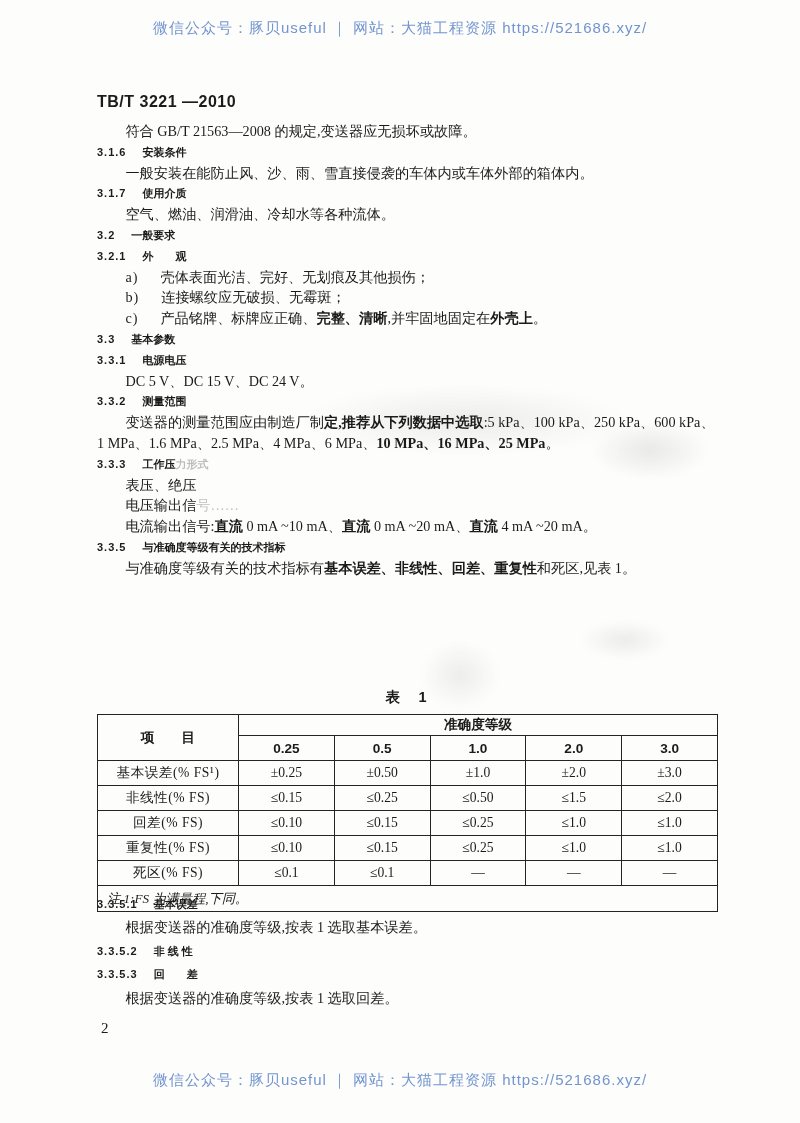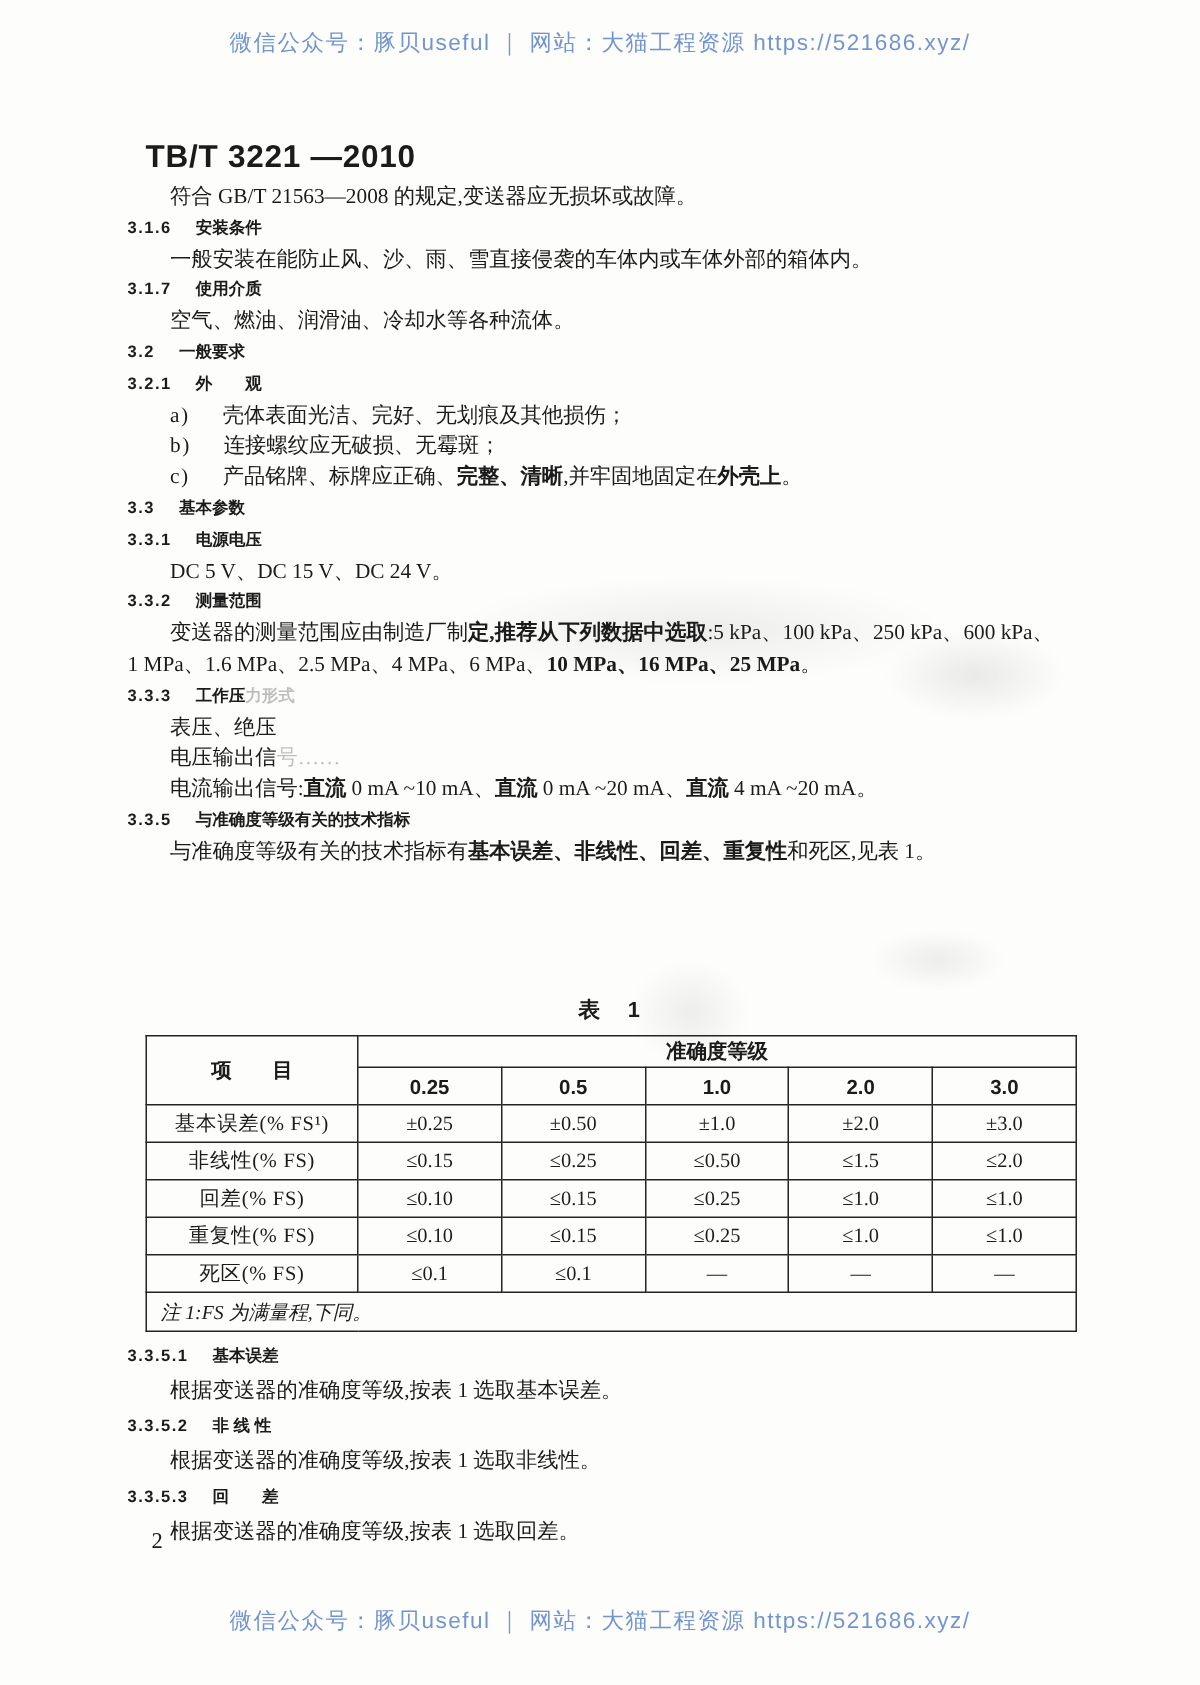--- a/index.html
+++ b/index.html
@@ -16,24 +16,24 @@
     text-align:center;
     font-family:"Liberation Sans","DejaVu Sans",sans-serif;
     font-size:15px; letter-spacing:1px;
   }
   .wm-top { top:19px; }
   .wm-bottom { top:1071px; }
 
   .doc-code {
     position:absolute; left:97px; top:93px;
     font-family:"Liberation Sans","DejaVu Sans",sans-serif;
-    font-weight:700; font-size:21px; letter-spacing:.5px;
-  }
-
-  .textblock { position:absolute; left:85px; width:622px; font-size:14.2px; }
+    font-weight:700; font-size:16px; letter-spacing:.5px;
+  }
+
+  .textblock { position:absolute; left:97px; width:622px; font-size:14.2px; }
   #content-top    { top:121px; }
   #content-bottom { top:893px; }
   #content-top    .line { line-height:20.8px; height:20.8px; white-space:nowrap; }
   #content-bottom .line { line-height:23.4px; height:23.4px; white-space:nowrap; }
 
   .line.para { text-indent:2em; }
   .line.cont { text-indent:0; }
   .line.head, .line.head4 {
     font-family:"Liberation Sans","DejaVu Sans",sans-serif;
     font-weight:700; font-size:11px;
@@ -44,21 +44,21 @@
     font-family:"Liberation Serif","DejaVu Serif",serif;
     font-weight:400; margin-right:22px;
   }
   .b { font-weight:700; }
   .faded { opacity:.28; filter:blur(.4px); }
 
   .table-block { position:absolute; left:97px; top:664px; width:620px; }
   .tbl-caption {
     text-align:center; font-weight:700; font-size:14.5px;
     font-family:"Liberation Sans","DejaVu Sans",sans-serif;
-    margin-bottom:7px; letter-spacing:2px;
+    margin-bottom:7px; letter-spacing:2px;margin-top:24px;
   }
   table.spec {
     width:620px; border-collapse:collapse; table-layout:fixed;
     font-size:13.6px; background:transparent;
   }
   table.spec th, table.spec td {
     border:1.6px solid #242424;
     text-align:center; vertical-align:middle;
     height:25px; padding:1px 4px;
   }
@@ -190,20 +190,19 @@
         <td colspan="6" class="note-cell">注 1:FS 为满量程,下同。</td>
       </tr>
     </tfoot>
   </table>
 </div>
 
 <div class="textblock" id="content-bottom">
     <div class="line head4"><span class="num">3.3.5.1</span><span>基本误差</span></div>
     <div class="line para"><span>根据变送器的准确度等级,按表 1 选取基本误差。</span></div>
     <div class="line head4"><span class="num">3.3.5.2</span><span>非 线 性</span></div>
-    <div class="line para"><span>根据变送器的准确度等级,按表 1 选取非线性。</span></div>
     <div class="line head4"><span class="num">3.3.5.3</span><span>回　　差</span></div>
     <div class="line para"><span>根据变送器的准确度等级,按表 1 选取回差。</span></div>
   </div>
 
 <div class="page-number">2</div>
 
 <div class="watermark wm-bottom" style="color: rgb(114, 149, 207);">微信公众号：豚贝useful ｜ 网站：大猫工程资源 https://521686.xyz/</div>
 
 </body></html>

